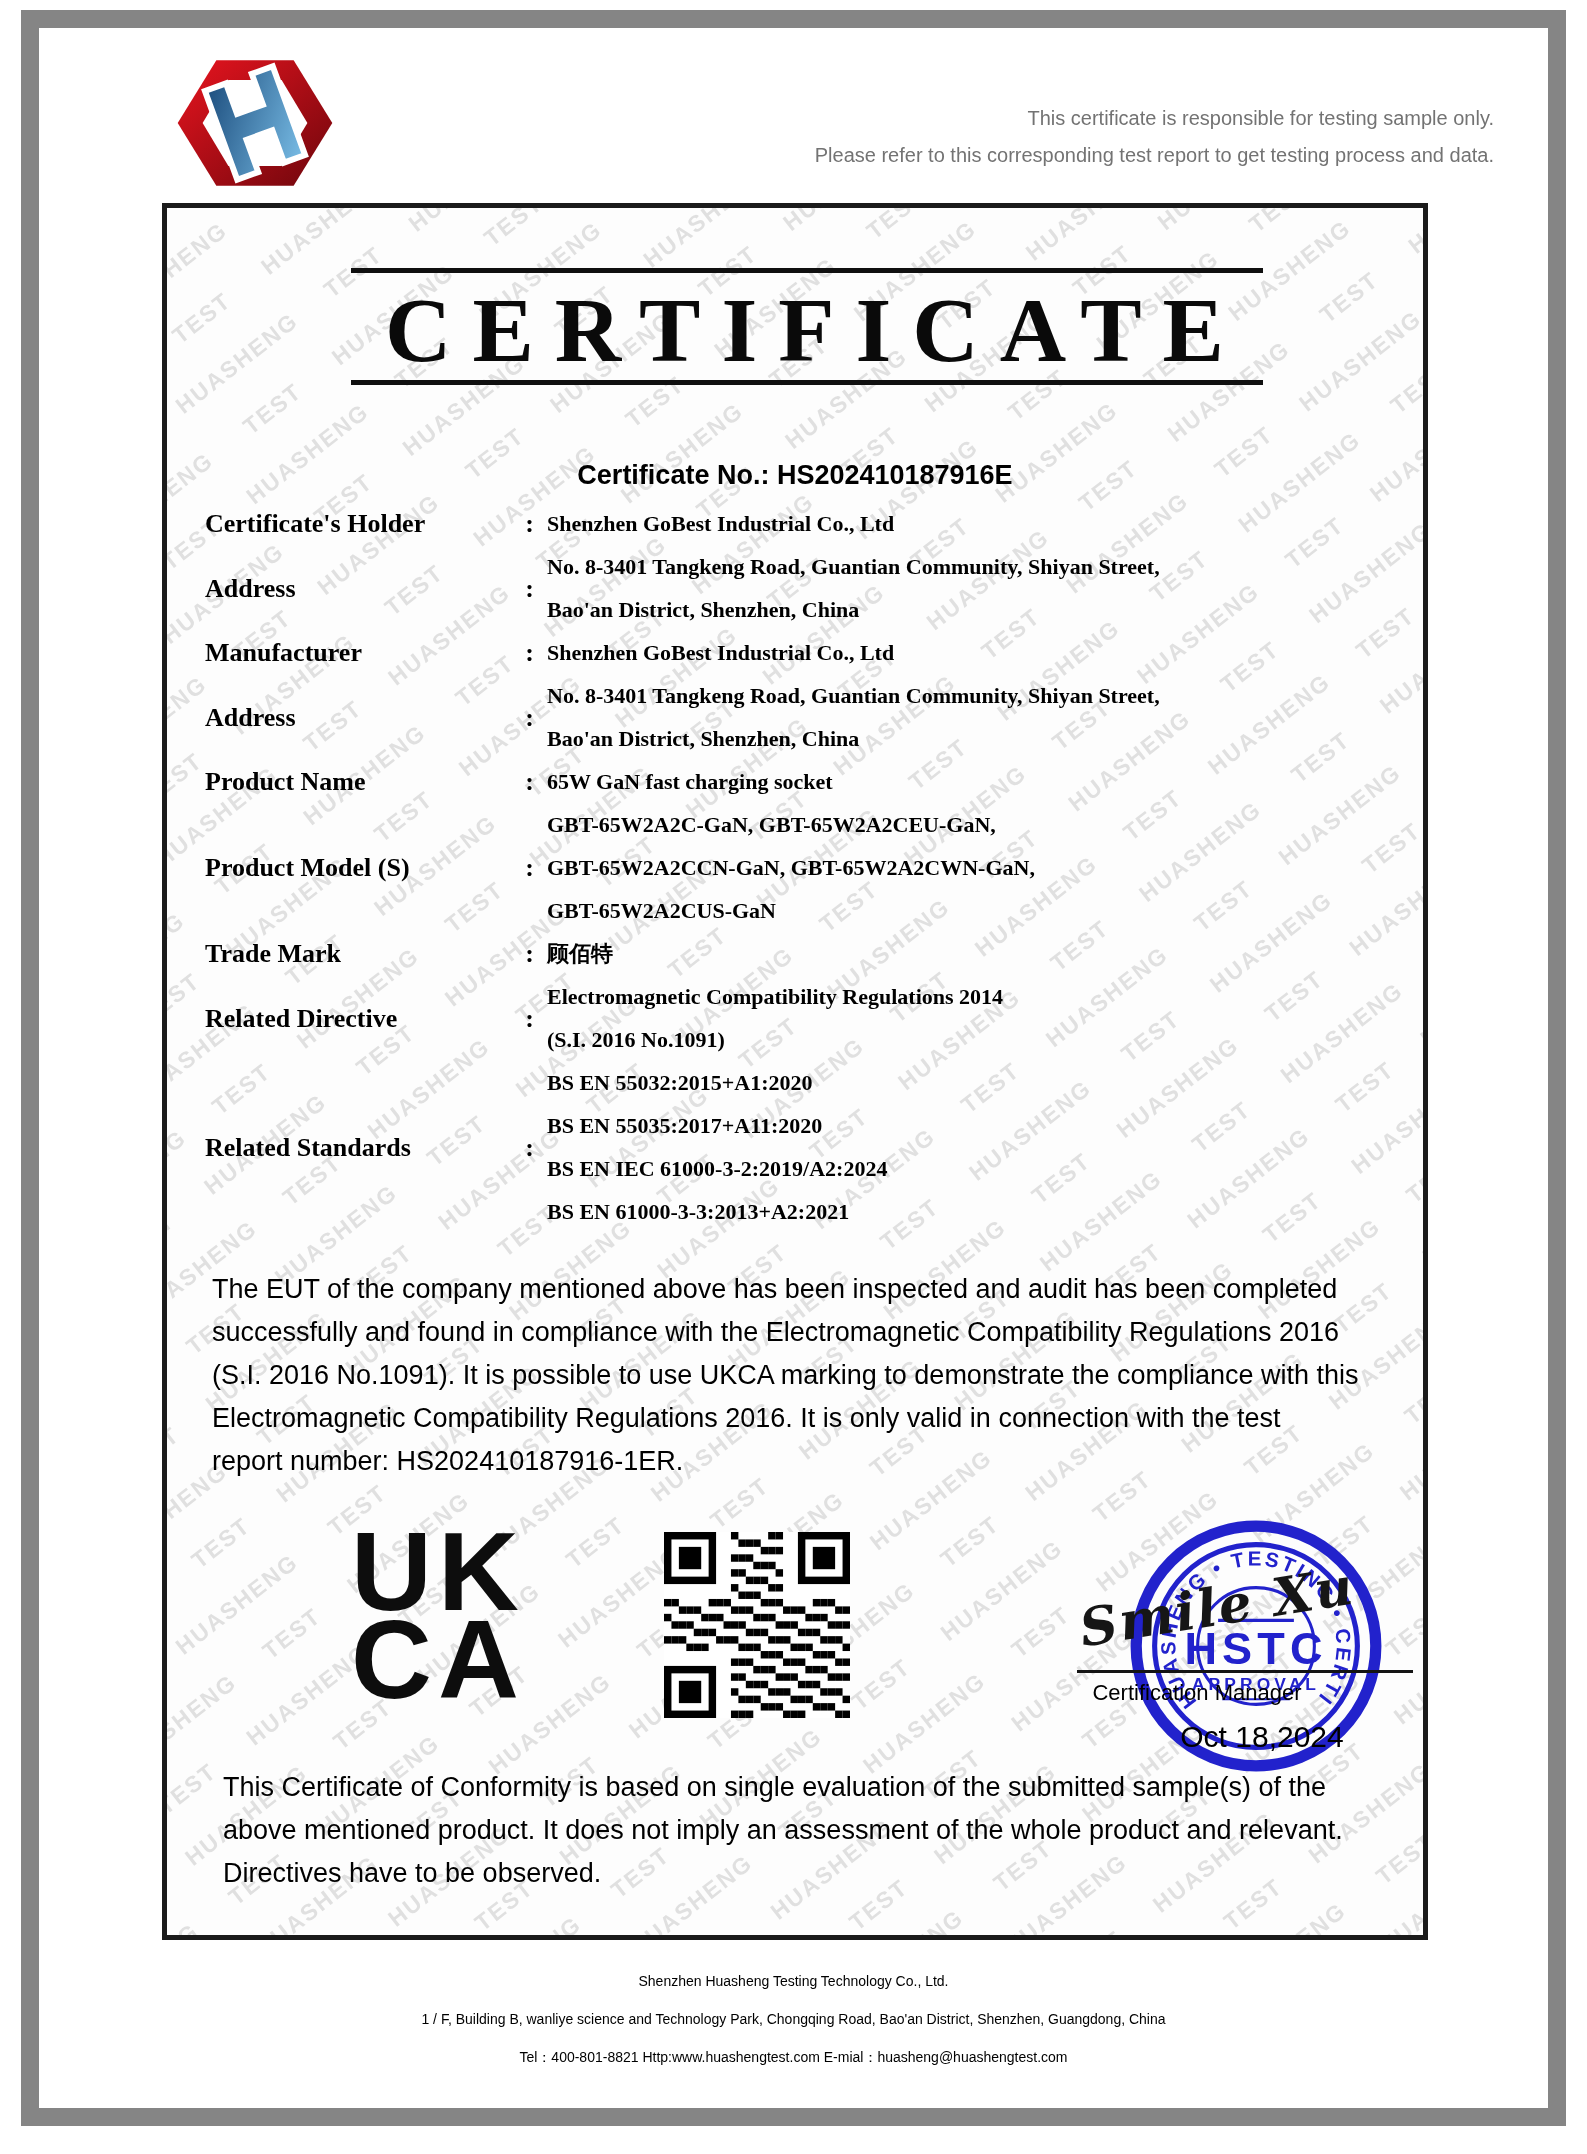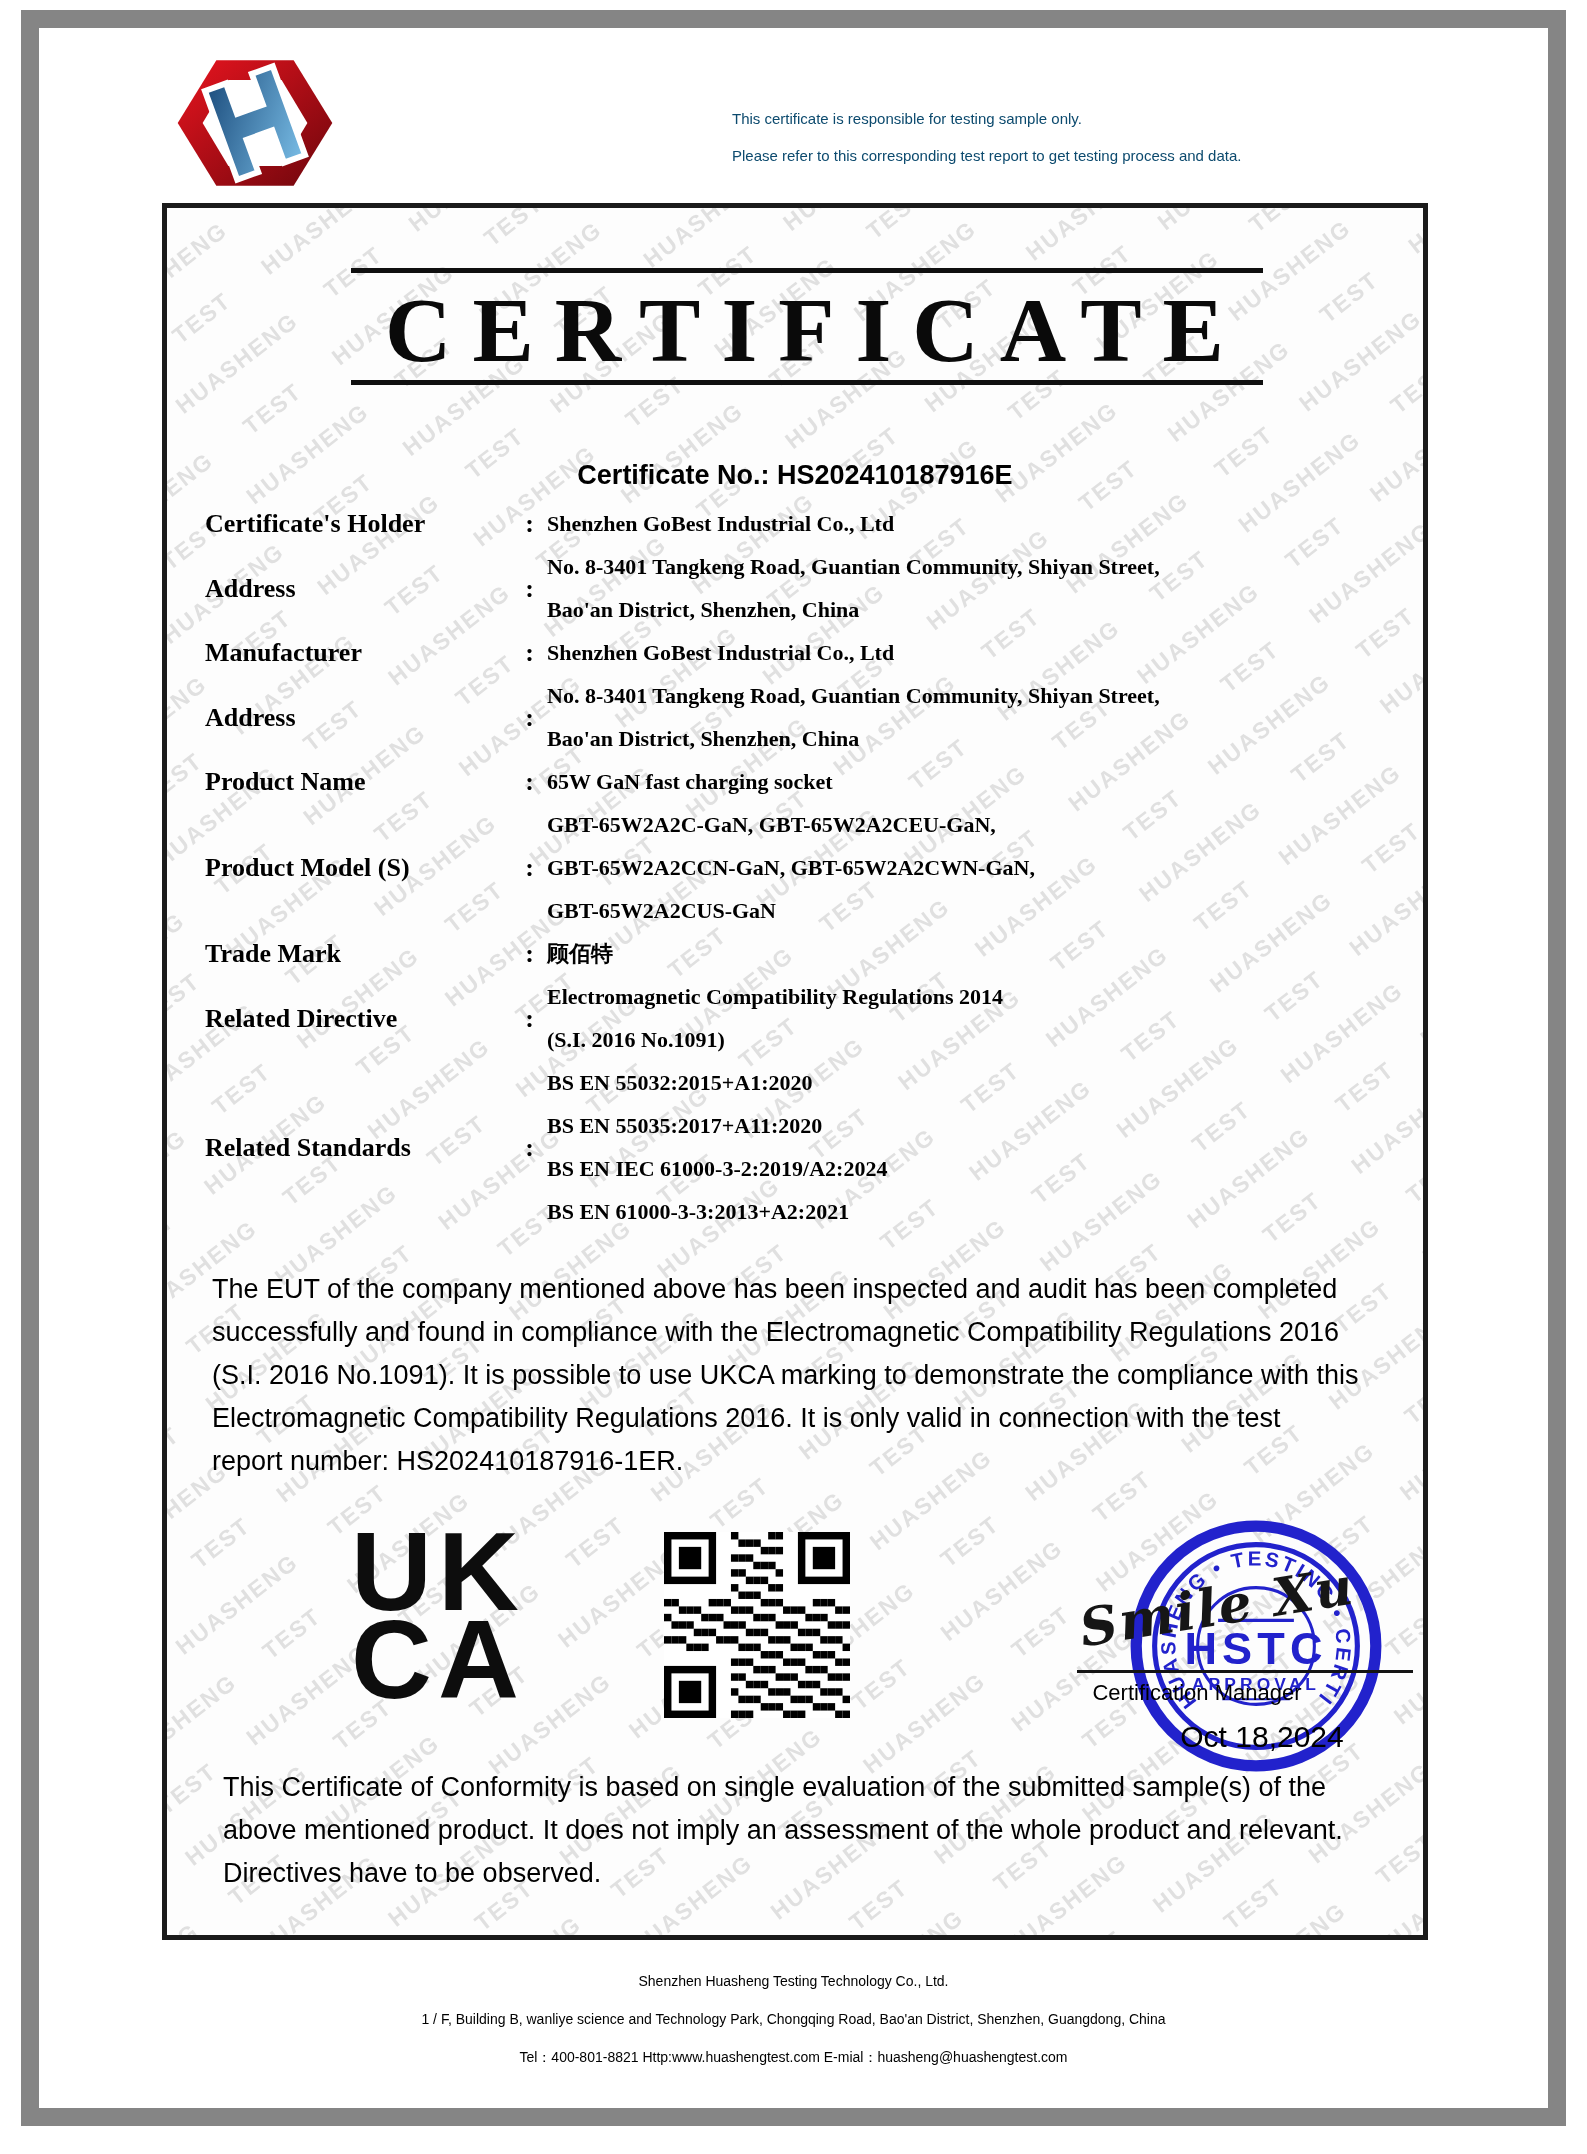--- a/index.html
+++ b/index.html
@@ -5,22 +5,22 @@
   html,body{margin:0;padding:0;background:#ffffff;}
   .viewport{position:relative;width:1587px;height:2154px;background:#ffffff;overflow:hidden;
             font-family:"Liberation Sans","DejaVu Sans",sans-serif;color:#000;}
   .frame{position:absolute;left:21px;top:10px;width:1545px;height:2116px;background:#858585;
          box-sizing:border-box;padding:18px;}
   .page{position:relative;width:100%;height:100%;background:#ffffff;}
 
   
   .logo{position:absolute;left:130px;top:22px;width:172px;height:146px;}
   .logo svg{width:100%;height:100%;display:block;}
-  .disclaimer{position:absolute;top:72px;right:54px;width:762px;text-align:left;
-              font-size:15px;line-height:37px;color:#0c4a6e;}
+  .disclaimer{position:absolute;top:72px;right:54px;width:762px;text-align:right;
+              font-size:20px;line-height:37px;color:#737373;}
 
   
   .cert-box{position:absolute;left:123px;top:175px;width:1266px;height:1737px;
             box-sizing:border-box;border:5px solid #1b1b1b;background:#fdfdfd;overflow:hidden;}
   .wm{position:absolute;inset:0;overflow:hidden;z-index:0;}
   .wm-inner{position:absolute;left:-45%;top:-45%;width:200%;height:200%;
             transform:rotate(-38deg);font-weight:700;font-size:23px;line-height:2.5;
             letter-spacing:2px;word-spacing:26px;color:rgba(158,158,158,0.30);
             text-align:justify;}
   .content{position:absolute;inset:0;z-index:1;}

